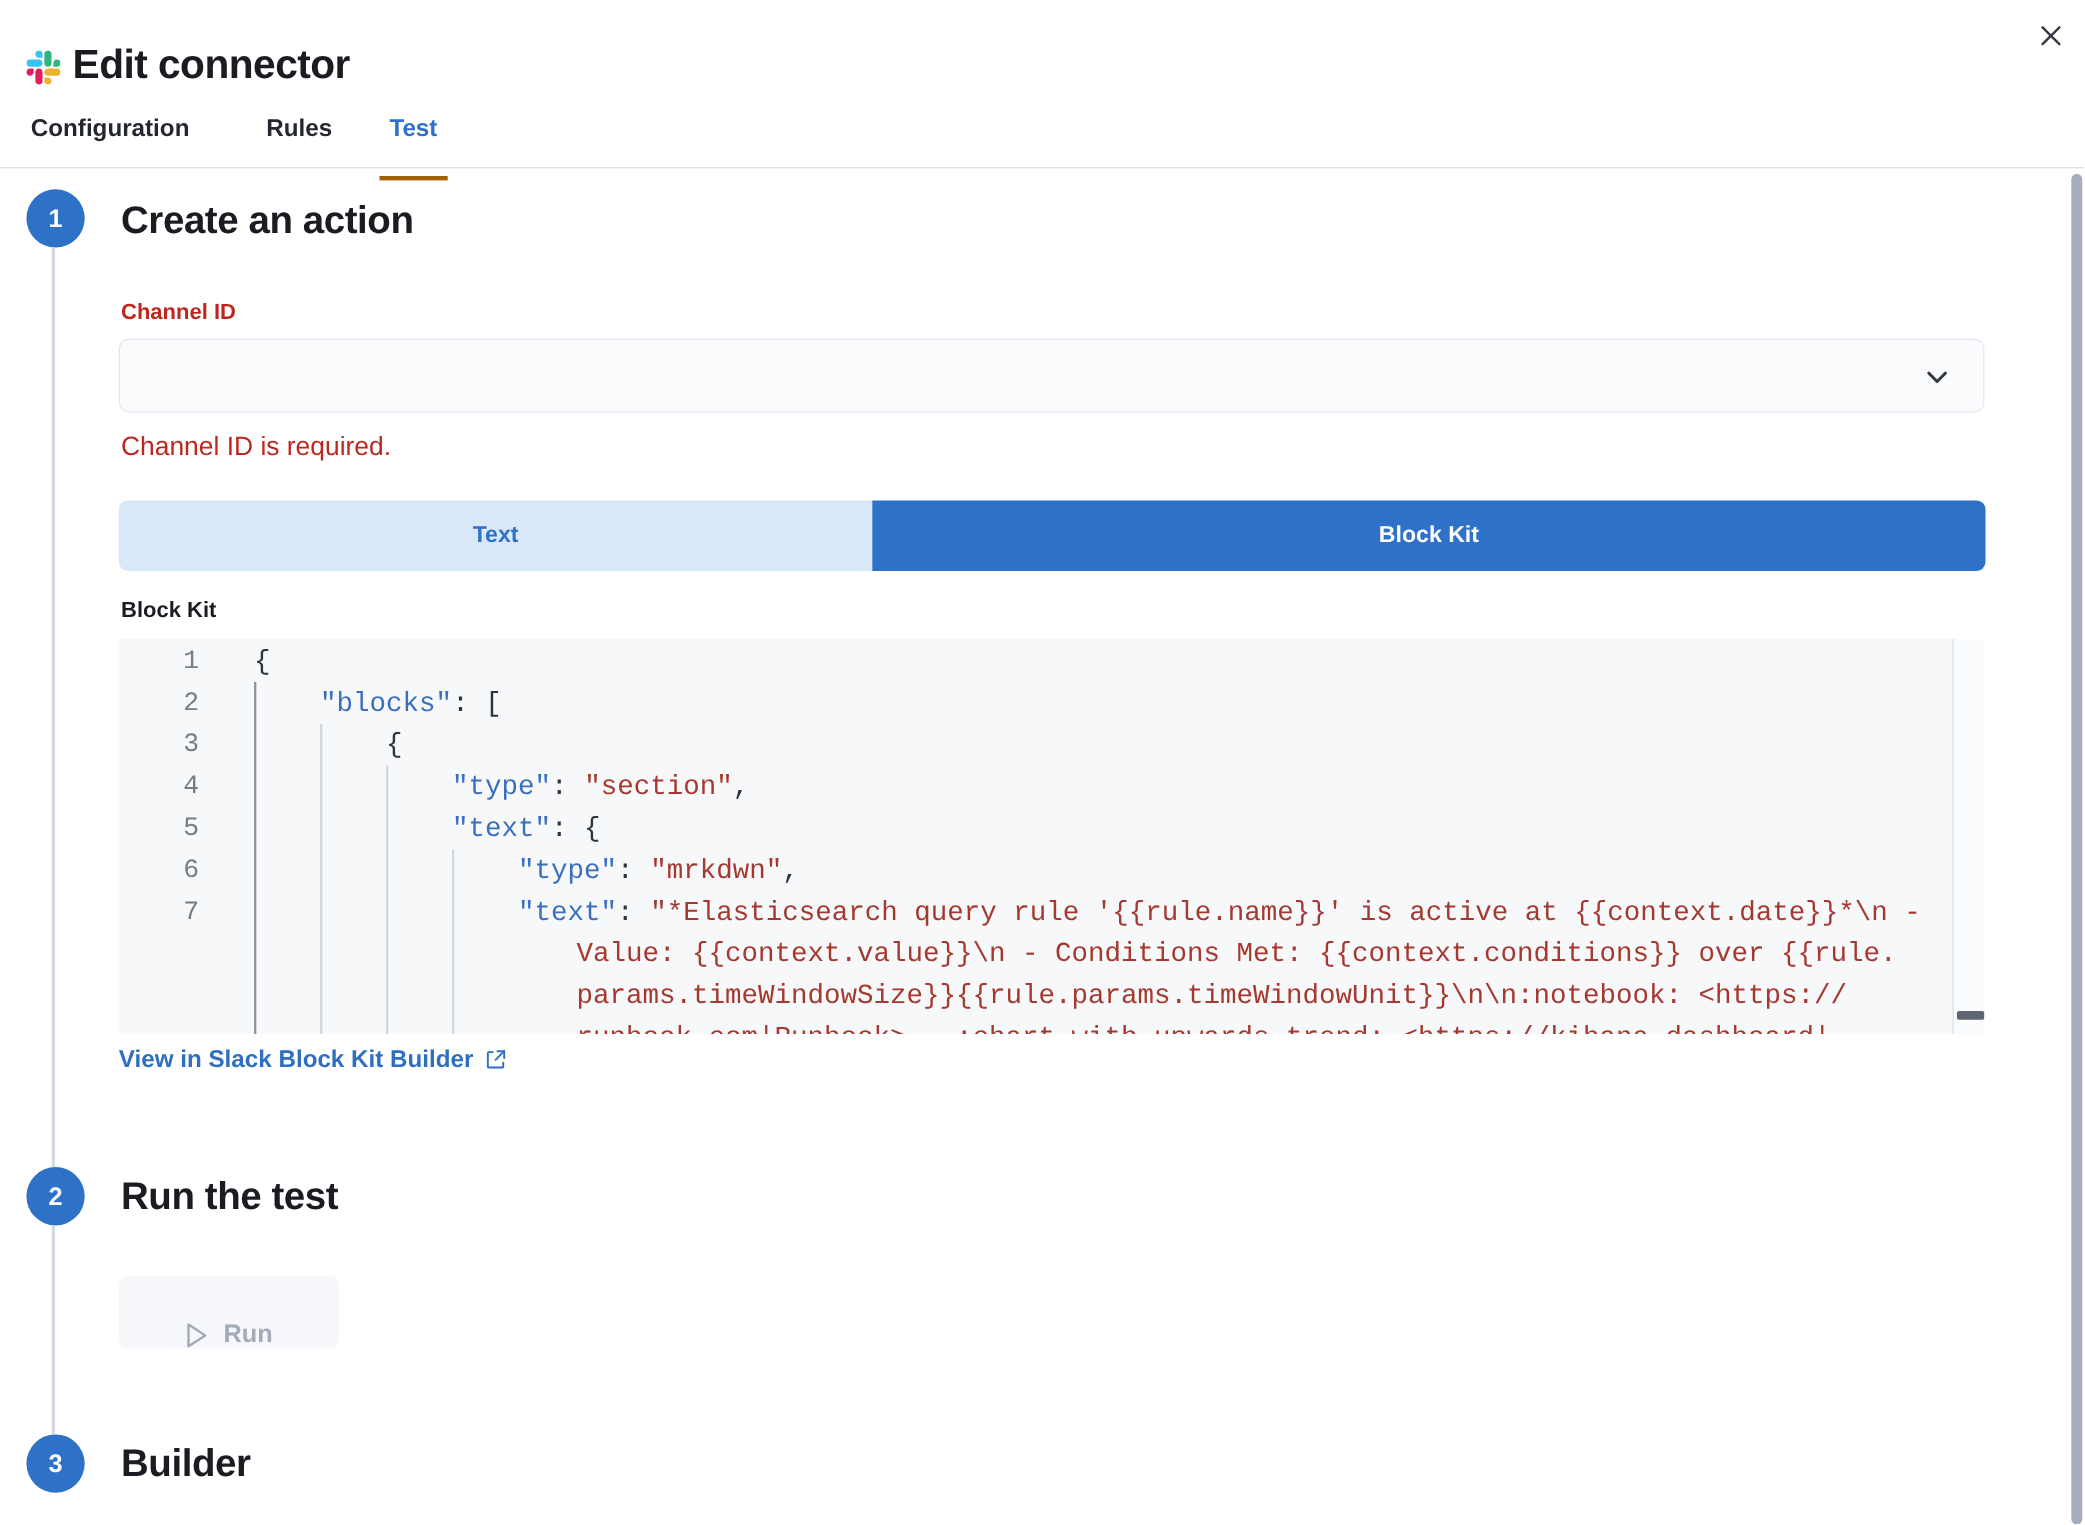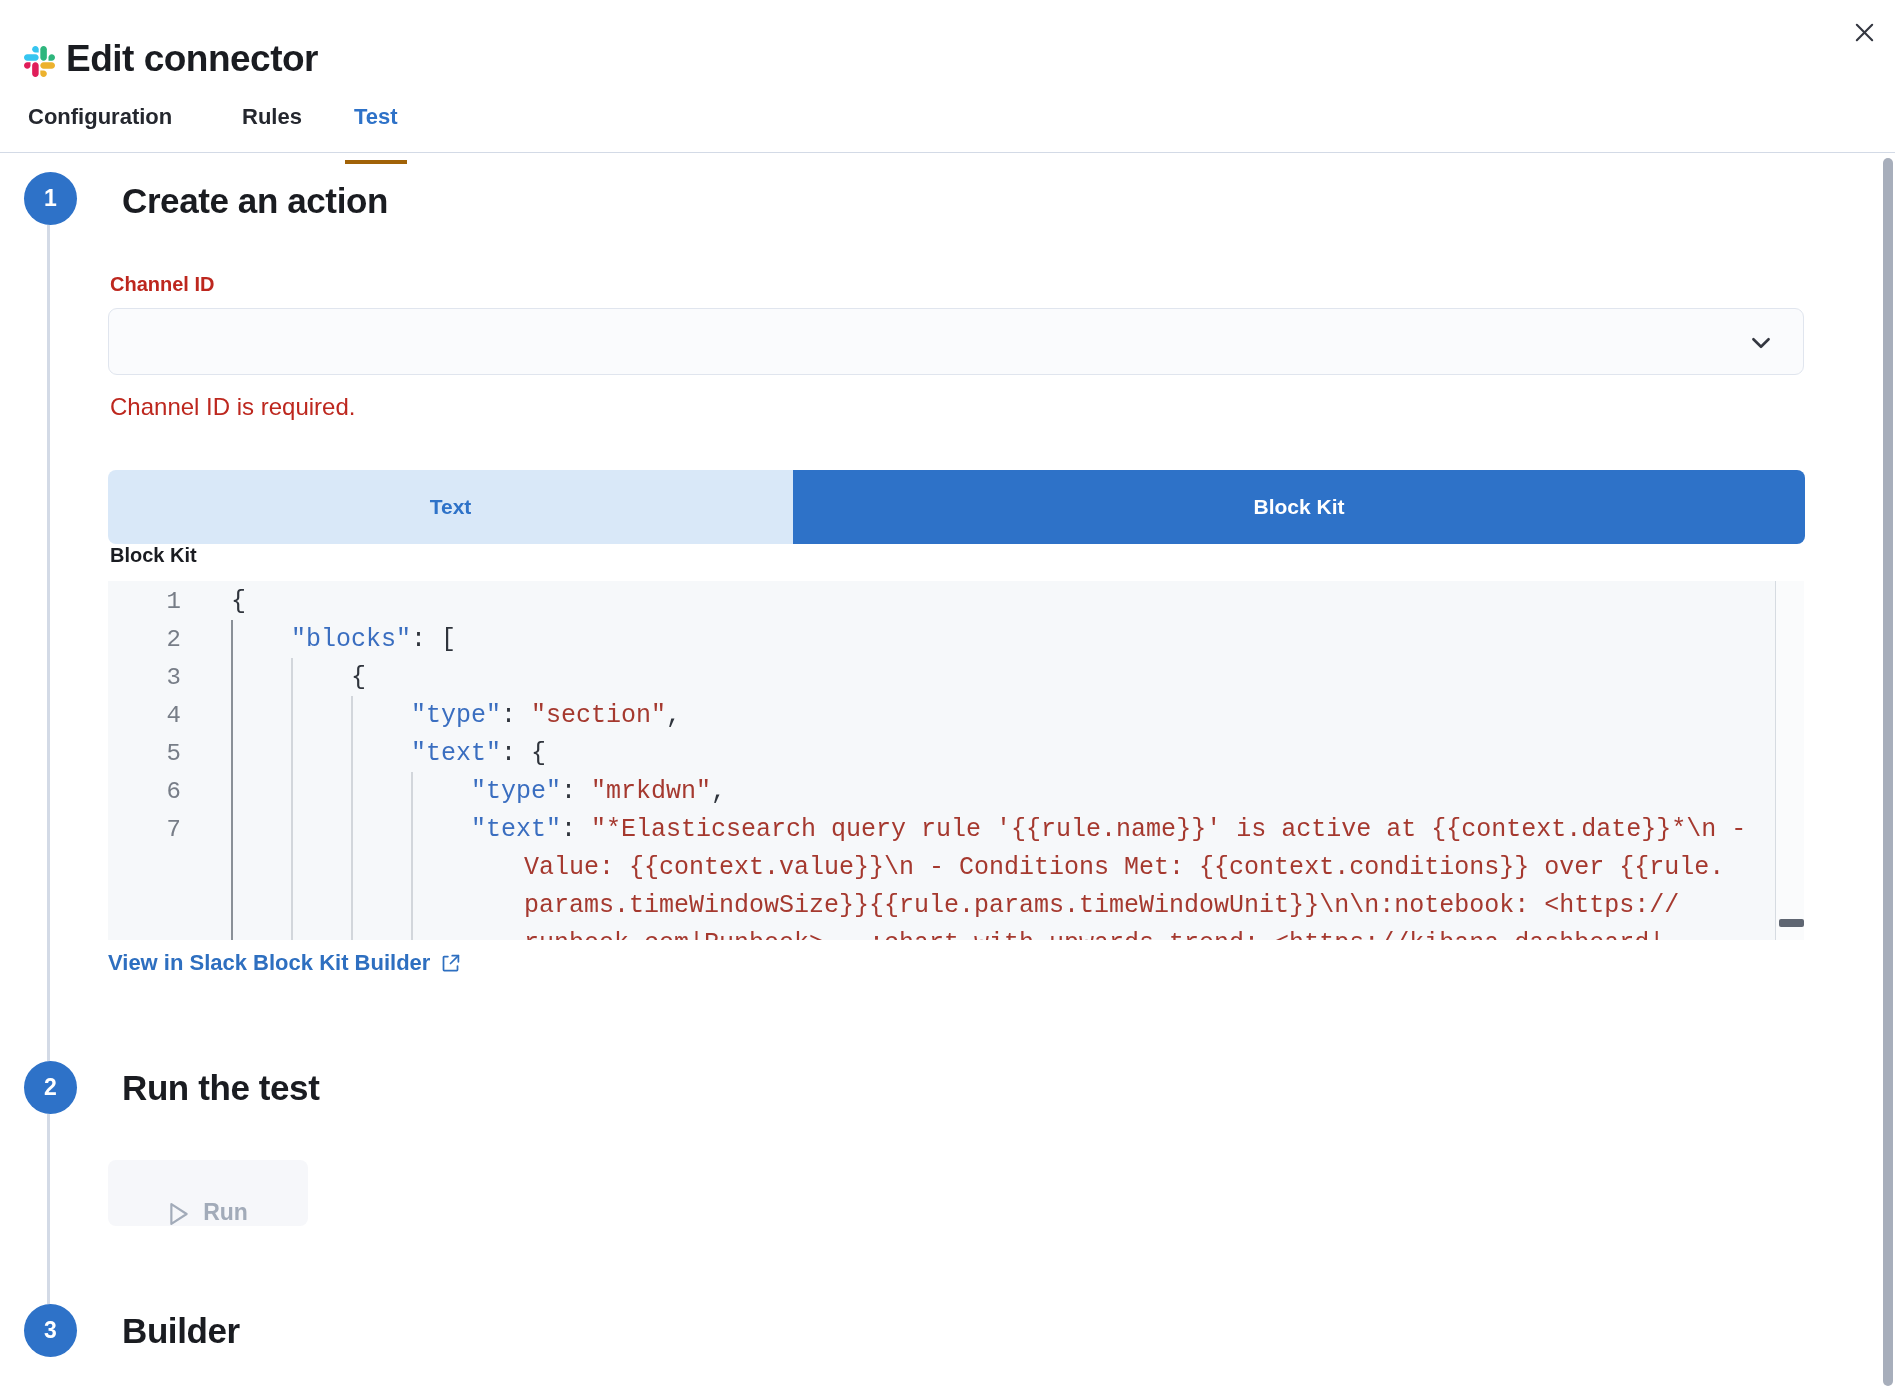--- a/index.html
+++ b/index.html
@@ -14,30 +14,30 @@
 
   
   .tab{top:96px;height:56px;font-size:22px;font-weight:700;color:#24272e;display:flex;align-items:flex-start;padding-top:8px;cursor:pointer;}
   .tab.active{color:#2e72c8;border-bottom:4px solid #a16207;}
   #tab-divider{left:0;top:152px;width:1895px;height:1px;background:#d3dae6;}
 
   
   .step-circle{width:53px;height:53px;border-radius:50%;background:#2e72c8;color:#fff;
     display:flex;align-items:center;justify-content:center;font-size:23px;font-weight:700;}
   .rail{left:47px;width:3px;background:#d3dae6;}
-  .step-title{left:122px;font-size:35px;font-weight:700;letter-spacing:-.4px;}
+  .step-title{left:110px;font-size:35px;font-weight:700;letter-spacing:-.4px;}
 
   
   #channel-label{left:110px;top:273px;font-size:20px;font-weight:700;color:#bd271e;}
   #channel-select{left:108px;top:308px;width:1696px;height:67px;background:#fafbfd;
     border:1px solid #e0e5ee;border-radius:9px;box-sizing:border-box;cursor:pointer;}
   #channel-chevron{left:1748px;top:330px;}
   #channel-error{left:110px;top:393px;font-size:24px;color:#bd271e;}
 
-  .seg-btn{top:470px;height:74px;display:flex;align-items:center;justify-content:center;
+  .seg-btn{top:455px;height:64px;display:flex;align-items:center;justify-content:center;
     font-size:21px;font-weight:700;cursor:pointer;}
   #seg-text{left:108px;width:685px;background:#d9e8f8;color:#2e72c8;border-radius:8px 0 0 8px;}
   #seg-blockkit{left:793px;width:1012px;background:#2e72c8;color:#fff;border-radius:0 8px 8px 0;}
 
   #blockkit-label{left:110px;top:544px;font-size:20px;font-weight:700;}
 
   
   #editor{left:108px;top:581px;width:1696px;height:359px;background:#f6f8fa;overflow:hidden;cursor:text;}
   #code-rows{position:absolute;left:0;top:2px;width:1660px;
     font-family:"Liberation Mono","DejaVu Sans Mono",monospace;font-size:25px;}

